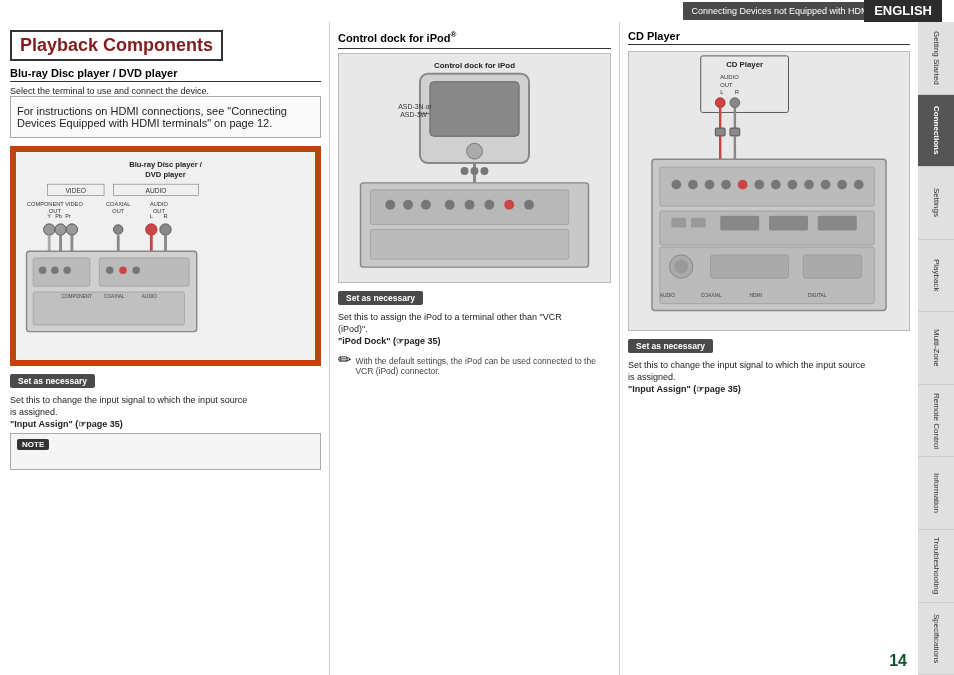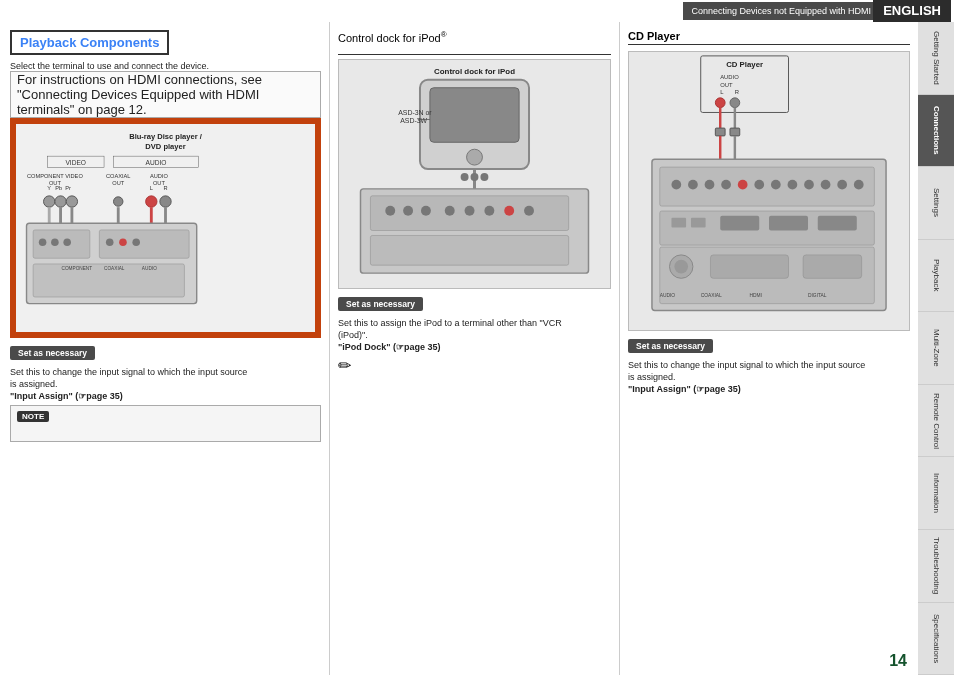--- a/index.html
+++ b/index.html
@@ -35,21 +35,21 @@
     }
     .english-badge {
       background: #2c2c2c;
       color: #fff;
       font-size: 13px;
       font-weight: bold;
       padding: 2px 10px;
       height: 22px;
       line-height: 18px;
       position: absolute;
-      right: 3px;
+      right: 12px;
       top: 0;
     }
 
     
     .right-tabs {
       position: absolute;
       right: 0;
       top: 22px;
       width: 36px;
       height: 653px;
@@ -105,42 +105,43 @@
       flex-shrink: 0;
     }
 
     .section-title-box {
       border: 2px solid #333;
       padding: 3px 8px;
       margin-bottom: 6px;
       display: inline-block;
     }
     .section-title-box span {
-      font-size: 13px;
-      font-weight: bold;
-      color: #3b82f6;
+      font-size: 18px;
+      font-weight: bold;
+      color: #7f1d1d;
     }
 
     .subsection-title {
       font-size: 11px;
       font-weight: bold;
       border-bottom: 1px solid #333;
       margin-bottom: 4px;
       padding-bottom: 2px;
     }
 
     .instruction-text {
       font-size: 9px;
       color: #222;
     }
 
     .hdmi-note-box {
       border: 1px solid #aaa;
-      padding: 0 6px;
-      font-size: 13px;
+      padding: 8px 6px;
+      font-size: 11px;
+      margin-bottom: 8px;
       background: #fafafa;
       color: #222;
     }
 
     .diagram-area {
       background: #f0f0f0;
       border: 6px solid #c2410c;
       height: 220px;
       margin-bottom: 8px;
       position: relative;
@@ -191,24 +192,24 @@
     
     .mid-col {
       width: 290px;
       padding: 8px;
       border-right: 1px solid #ccc;
       flex-shrink: 0;
     }
 
     .control-dock-title {
       font-size: 11px;
-      font-weight: normal;
+      font-weight: bold;
       margin-bottom: 4px;
       border-bottom: 1px solid #333;
-      padding-bottom: 10px;
+      padding-bottom: 4px;
     }
     .superscript {
       font-size: 8px;
       vertical-align: super;
     }
     .control-dock-desc {
       font-size: 8.5px;
       color: #222;
       margin-bottom: 8px;
       line-height: 1.4;
@@ -280,20 +281,21 @@
   <div class="right-tab">Troubleshooting</div>
   <div class="right-tab">Specifications</div>
 </div>
 
 <div class="main-content">
 
   <div class="left-col">
     <div class="section-title-box">
       <span>Playback Components</span>
     </div>
+    <div class="subsection-title">Blu-ray Disc player / DVD player</div>
     <div class="instruction-text">Select the terminal to use and connect the device.</div>
     <div class="hdmi-note-box">For instructions on HDMI connections, see "Connecting Devices Equipped with HDMI terminals" on page 12.</div>
 
     
     <div class="diagram-area">
       <svg class="diagram-svg" viewBox="0 0 310 220" xmlns="http://www.w3.org/2000/svg">
 
         <text x="155" y="16" text-anchor="middle" font-size="8" font-weight="bold" fill="#222">Blu-ray Disc player /</text>
         <text x="155" y="26" text-anchor="middle" font-size="8" font-weight="bold" fill="#222">DVD player</text>
 
@@ -406,20 +408,21 @@
 
     <div style="margin-bottom:4px;">
       <div class="set-necessary-box">Set as necessary</div>
     </div>
     <div class="set-text">Set this to assign the iPod to a terminal other than "VCR</div>
     <div class="set-text">(iPod)".</div>
     <div class="set-text bold-text">"iPod Dock" (☞page 35)</div>
 
     <div style="margin-top:6px; display:flex; align-items:flex-start; gap:4px;">
       <span style="font-size:16px; margin-top:-2px;">✏</span>
+      <div class="default-text">With the default settings, the iPod can be used connected to the VCR (iPod) connector.</div>
     </div>
   </div>
 
   <div class="right-col">
     <div class="cd-player-title">CD Player</div>
 
     <div class="cd-diagram">
       <svg width="100%" height="100%" viewBox="0 0 260 285" xmlns="http://www.w3.org/2000/svg">
 
         <rect x="60" y="4" width="90" height="58" rx="2" fill="none" stroke="#555" stroke-width="1"></rect>

